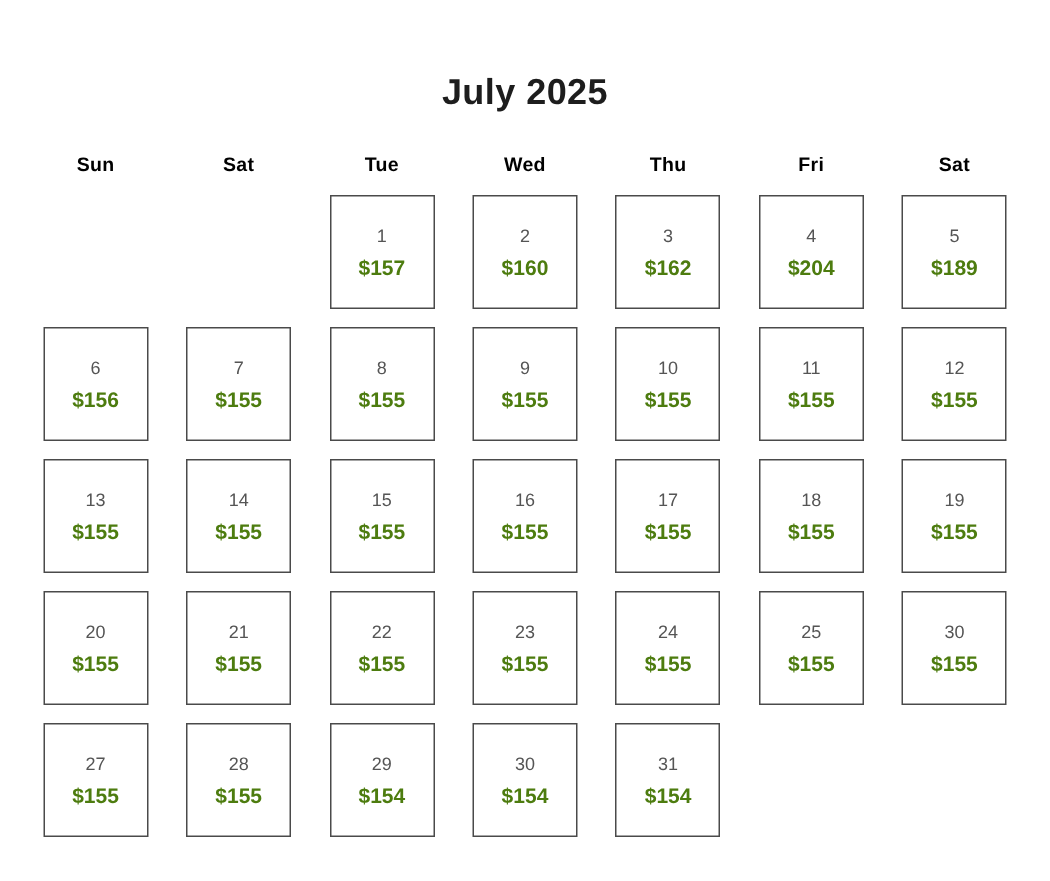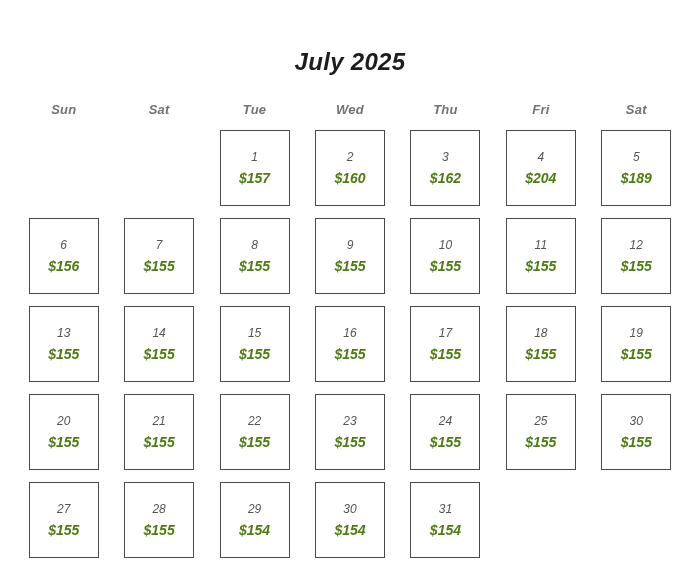--- a/index.html
+++ b/index.html
@@ -11,41 +11,40 @@
     height: 587px;
     background: #ffffff;
     font-family: "Liberation Sans", sans-serif;
     color: #333333;
     overflow: hidden;
   }
   .calendar-wrap {
     width: 700px;
     box-sizing: border-box;
     padding: 0 16px;
-    font-style: italic;
   }
   .cal-title {
     text-align: center;
     font-size: 24px;
     font-weight: bold;
     color: #1d1d1d;
     letter-spacing: 0.3px;
     margin: 48px 0 0 0;
     line-height: 28px;
   }
   .weekday-row {
     display: grid;
     grid-template-columns: repeat(7, 1fr);
     margin-top: 26px;
   }
   .weekday {
     text-align: center;
     font-size: 13px;
     font-weight: bold;
-    color: #737373;
+    color: #000000;
     letter-spacing: 0.2px;
   }
   .grid {
     display: grid;
     grid-template-columns: repeat(7, 1fr);
     row-gap: 10px;
     margin-top: 12px;
   }
   .cell {
     height: 78px;

